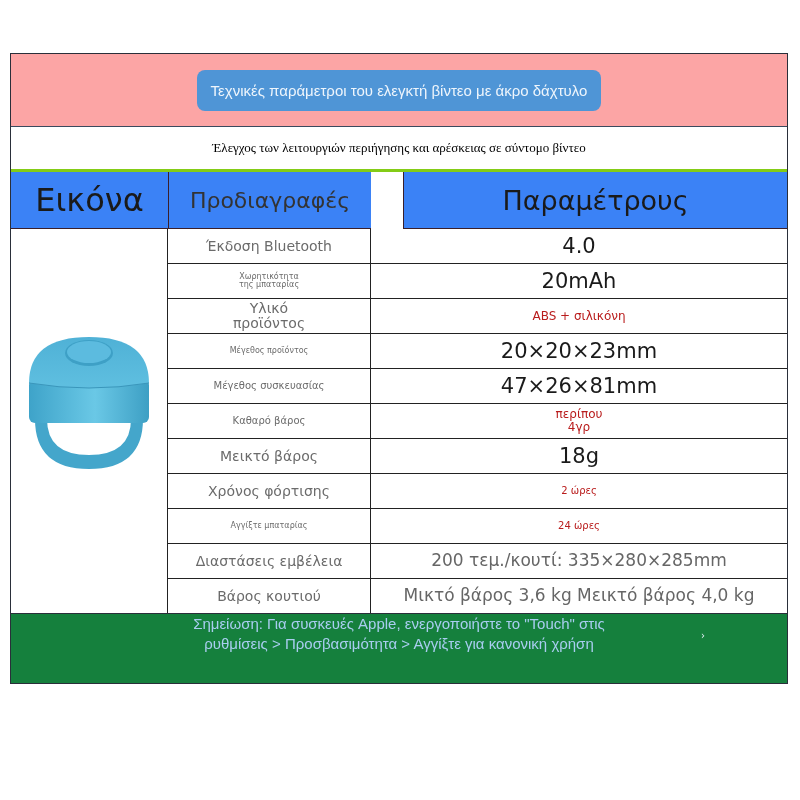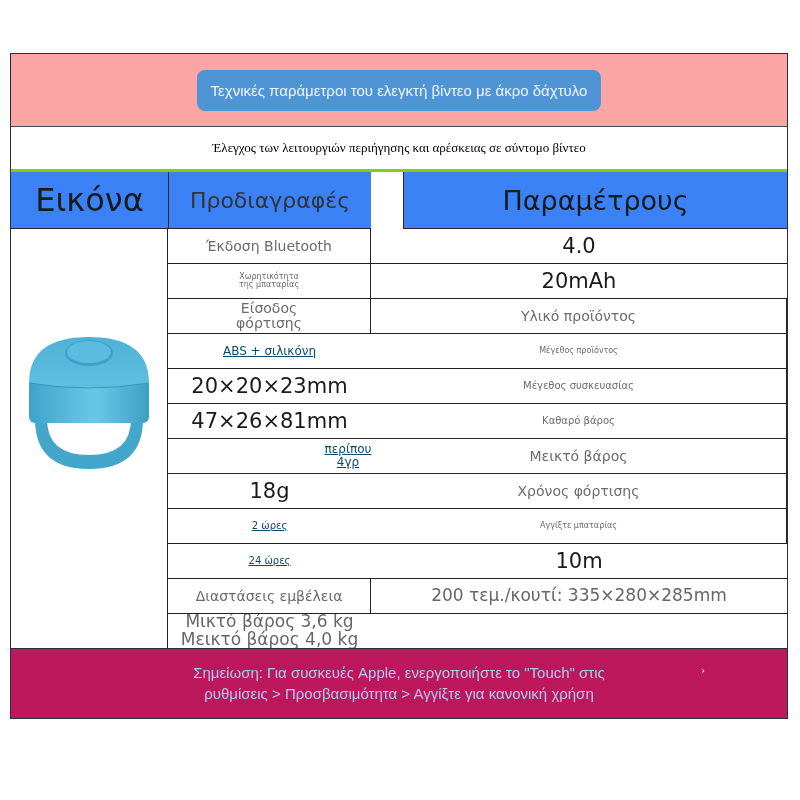--- a/index.html
+++ b/index.html
@@ -16,22 +16,22 @@
     .h-param { font-size: 27px; margin-left: 32px; }
     .img-col { grid-row: 2 / span 13; border-right: 1px solid #222; display: flex; align-items: flex-start; justify-content: center; padding-top: 98px; box-sizing: border-box; }
     .spec { height: 34px; display: flex; align-items: center; justify-content: center; text-align: center; color: #6b6b6b; border-bottom: 1px solid #222; border-right: 1px solid #222; line-height: 1.05; overflow: hidden; }
     .val { height: 34px; display: flex; align-items: center; justify-content: center; text-align: center; color: #1a1a1a; border-bottom: 1px solid #222; line-height: 1.05; overflow: hidden; font-family: "DejaVu Sans", sans-serif; }
     .fs-xs { font-size: 8px; }
     .fs-s { font-size: 10px; }
     .fs-m { font-size: 14px; }
     .fs-l { font-size: 14px; }
     .v-big { font-size: 21px; }
     .v-mid { font-size: 17px; color: #666; }
-    .v-small { font-size: 12px; color: #0c4a6e; text-decoration: underline; }
-    .footer { height: 69px; background: #be185d; border-top: 1px solid #2a2f3a; display: flex; align-items: center; justify-content: center; position: relative; }
+    .v-small { font-size: 12px; color: #b91c1c; }
+    .footer { height: 69px; background: #15803d; border-top: 1px solid #2a2f3a; display: flex; justify-content: center; position: relative; }
     .footer-text { color: #a9cdf0; font-size: 15px; text-align: center; line-height: 1.35; font-family: "Liberation Sans", sans-serif; }
     .footer-mark { position: absolute; right: 82px; top: 16px; color: #e6f0fa; font-size: 10px; }
   </style>
 </head>
 <body>
 
 <div class="sheet">
   <div class="banner">
     <div class="banner-pill">Τεχνικές παράμετροι του ελεγκτή βίντεο με άκρο δάχτυλο</div>
   </div>
@@ -63,21 +63,20 @@
         <path d="M4 56 Q64 66 124 56" stroke="#3a96bb" stroke-width="1" fill="none"></path>
       </svg>
     </div>
 
     <div class="spec fs-m">Έκδοση Bluetooth</div>
     <div class="val v-big">4.0</div>
 
     <div class="spec fs-xs" style="padding:0 70px;">Χωρητικότητα της μπαταρίας</div>
     <div class="val v-big">20mAh</div>
 
-    <div class="spec fs-l" style="padding:0 60px;">Είσοδος φόρτισης</div>
 
     <div class="spec fs-m" style="padding:0 70px;">Υλικό προϊόντος</div>
     <div class="val v-small">ABS + σιλικόνη</div>
 
     <div class="spec fs-xs">Μέγεθος προϊόντος</div>
     <div class="val v-big">20×20×23mm</div>
 
     <div class="spec fs-s">Μέγεθος συσκευασίας</div>
     <div class="val v-big">47×26×81mm</div>
 
@@ -86,25 +85,25 @@
 
     <div class="spec fs-l">Μεικτό βάρος</div>
     <div class="val v-big">18g</div>
 
     <div class="spec fs-m">Χρόνος φόρτισης</div>
     <div class="val v-small" style="font-size:10px;">2 ώρες</div>
 
     <div class="spec fs-xs">Αγγίξτε μπαταρίας</div>
     <div class="val v-small" style="font-size:10px;">24 ώρες</div>
 
-    <div class="val v-big">10m</div>
 
     <div class="spec fs-m">Διαστάσεις εμβέλεια</div>
     <div class="val v-mid">200 τεμ./κουτί: 335×280×285mm</div>
 
+    <div class="spec fs-m r-lastcell" style="border-bottom:none;">Βάρος κουτιού</div>
     <div class="val v-mid" style="border-bottom:none;font-size:17px;">Μικτό βάρος 3,6 kg Μεικτό βάρος 4,0 kg</div>
   </div>
 
   <div class="footer">
     <div class="footer-text">
       <div>Σημείωση: Για συσκευές Apple, ενεργοποιήστε το "Touch" στις</div>
       <div>ρυθμίσεις &gt; Προσβασιμότητα &gt; Αγγίξτε για κανονική χρήση</div>
     </div>
     <span class="footer-mark">›</span>
   </div>

